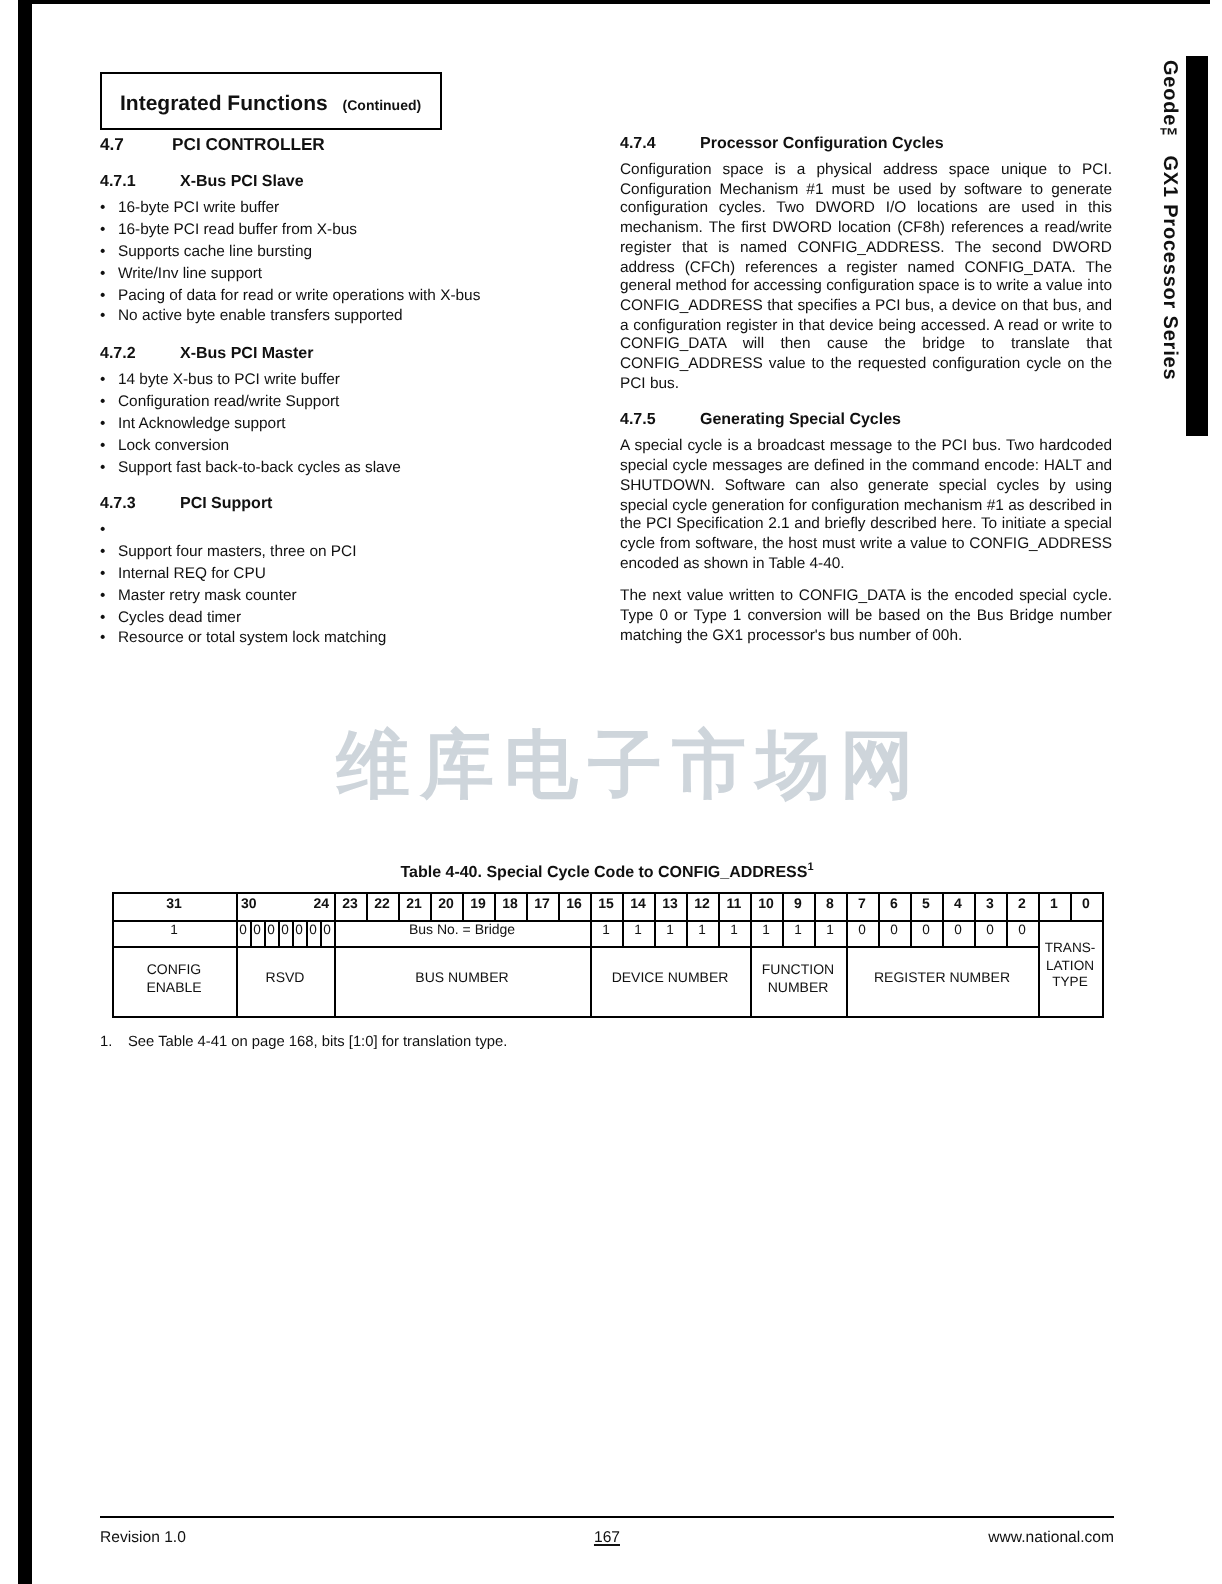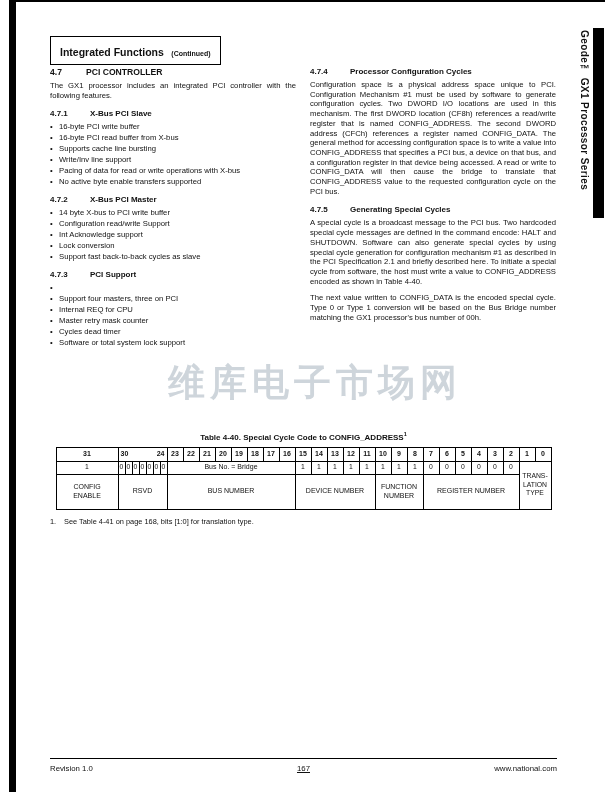--- a/index.html
+++ b/index.html
@@ -77,21 +77,20 @@
       <span class="tb-main">Integrated Functions</span>
       <span class="tb-sub">(Continued)</span>
     </div>
 
     <div class="cols">
 
       <div class="col">
         <div class="h2">
           <span class="num">4.7</span><span>PCI CONTROLLER</span>
         </div>
-        <p>The GX1 processor includes an integrated PCI controller with the following features.</p>
 
         <div class="h3">
           <span class="num">4.7.1</span><span>X-Bus PCI Slave</span>
         </div>
         <div class="bullets">
           <div class="b">
               <span class="dot">•</span>
               <span>16-byte PCI write buffer</span>
             </div>
           <div class="b">
@@ -160,21 +159,21 @@
           <div class="b">
               <span class="dot">•</span>
               <span>Master retry mask counter</span>
             </div>
           <div class="b">
               <span class="dot">•</span>
               <span>Cycles dead timer</span>
             </div>
           <div class="b">
               <span class="dot">•</span>
-              <span>Software or total system lock support</span>
+              <span>Resource or total system lock matching</span>
             </div>
         </div>
       </div>
 
       <div class="col">
         <div class="h3" style="margin-top:2px;">
           <span class="num">4.7.4</span><span>Processor Configuration Cycles</span>
         </div>
         <p>Configuration space is a physical address space unique to PCI. Configuration Mechanism #1 must be used by software to generate configuration cycles. Two DWORD I/O locations are used in this mechanism. The first DWORD location (CF8h) references a read/write register that is named CONFIG_ADDRESS. The second DWORD address (CFCh) references a register named CONFIG_DATA. The general method for accessing configuration space is to write a value into CONFIG_ADDRESS that specifies a PCI bus, a device on that bus, and a configuration register in that device being accessed. A read or write to CONFIG_DATA will then cause the bridge to translate that CONFIG_ADDRESS value to the requested configuration cycle on the PCI bus.</p>
 

